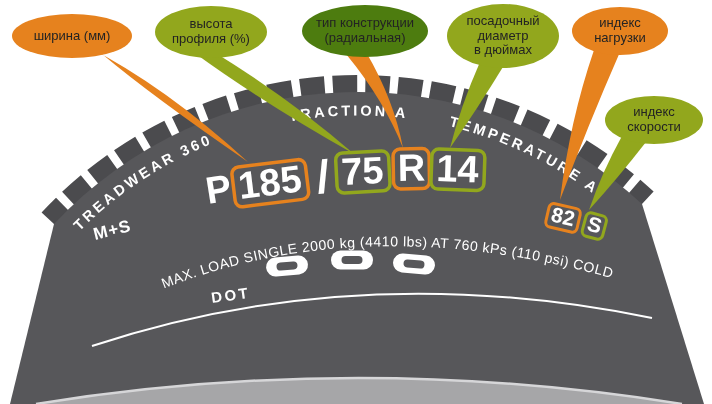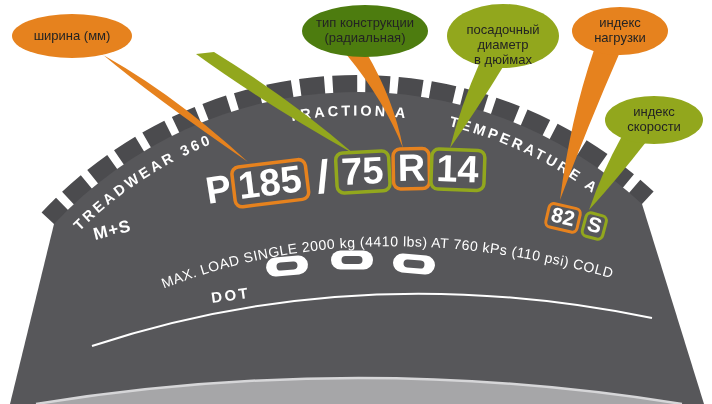--- a/index.html
+++ b/index.html
@@ -123,27 +123,31 @@
     <path d="M 366 52 Q 394 100 403 148 Q 384 100 346 54 Z" fill="#E6821E"></path>
     <path d="M 480 62 Q 461 105 450 148 Q 478 108 506 62 Z" fill="#92A71D"></path>
     <path d="M 594 50 Q 570 120 560 200 Q 588 125 620 52 Z" fill="#E6821E"></path>
     <path d="M 622 136 Q 602 172 589 210 Q 618 178 646 142 Z" fill="#92A71D"></path>
   </svg>
 
   <div class="callout" style="left: 12px; top: 14px; width: 120px; height: 44px; background: rgb(230, 130, 30);">
     <span>ширина (мм)</span>
   </div>
 
+  <div class="callout" style="left: 155px; top: 6px; width: 112px; height: 52px; background: rgb(146, 167, 29);">
+    <span>высота
+профиля (%)</span>
+  </div>
 
   <div class="callout" style="left: 302px; top: 5px; width: 126px; height: 52px; background: #4d7c0f;">
     <span>тип конструкции
 (радиальная)</span>
   </div>
 
-  <div class="callout" style="left: 447px; top: 4px; width: 112px; height: 64px; background: rgb(146, 167, 29); align-items: flex-end;">
+  <div class="callout" style="left: 447px; top: 4px; width: 112px; height: 64px; background: rgb(146, 167, 29);">
     <span>посадочный
 диаметр
 в дюймах</span>
   </div>
 
   <div class="callout" style="left: 572px; top: 7px; width: 96px; height: 48px; background: rgb(230, 130, 30);">
     <span>индекс
 нагрузки</span>
   </div>
 

